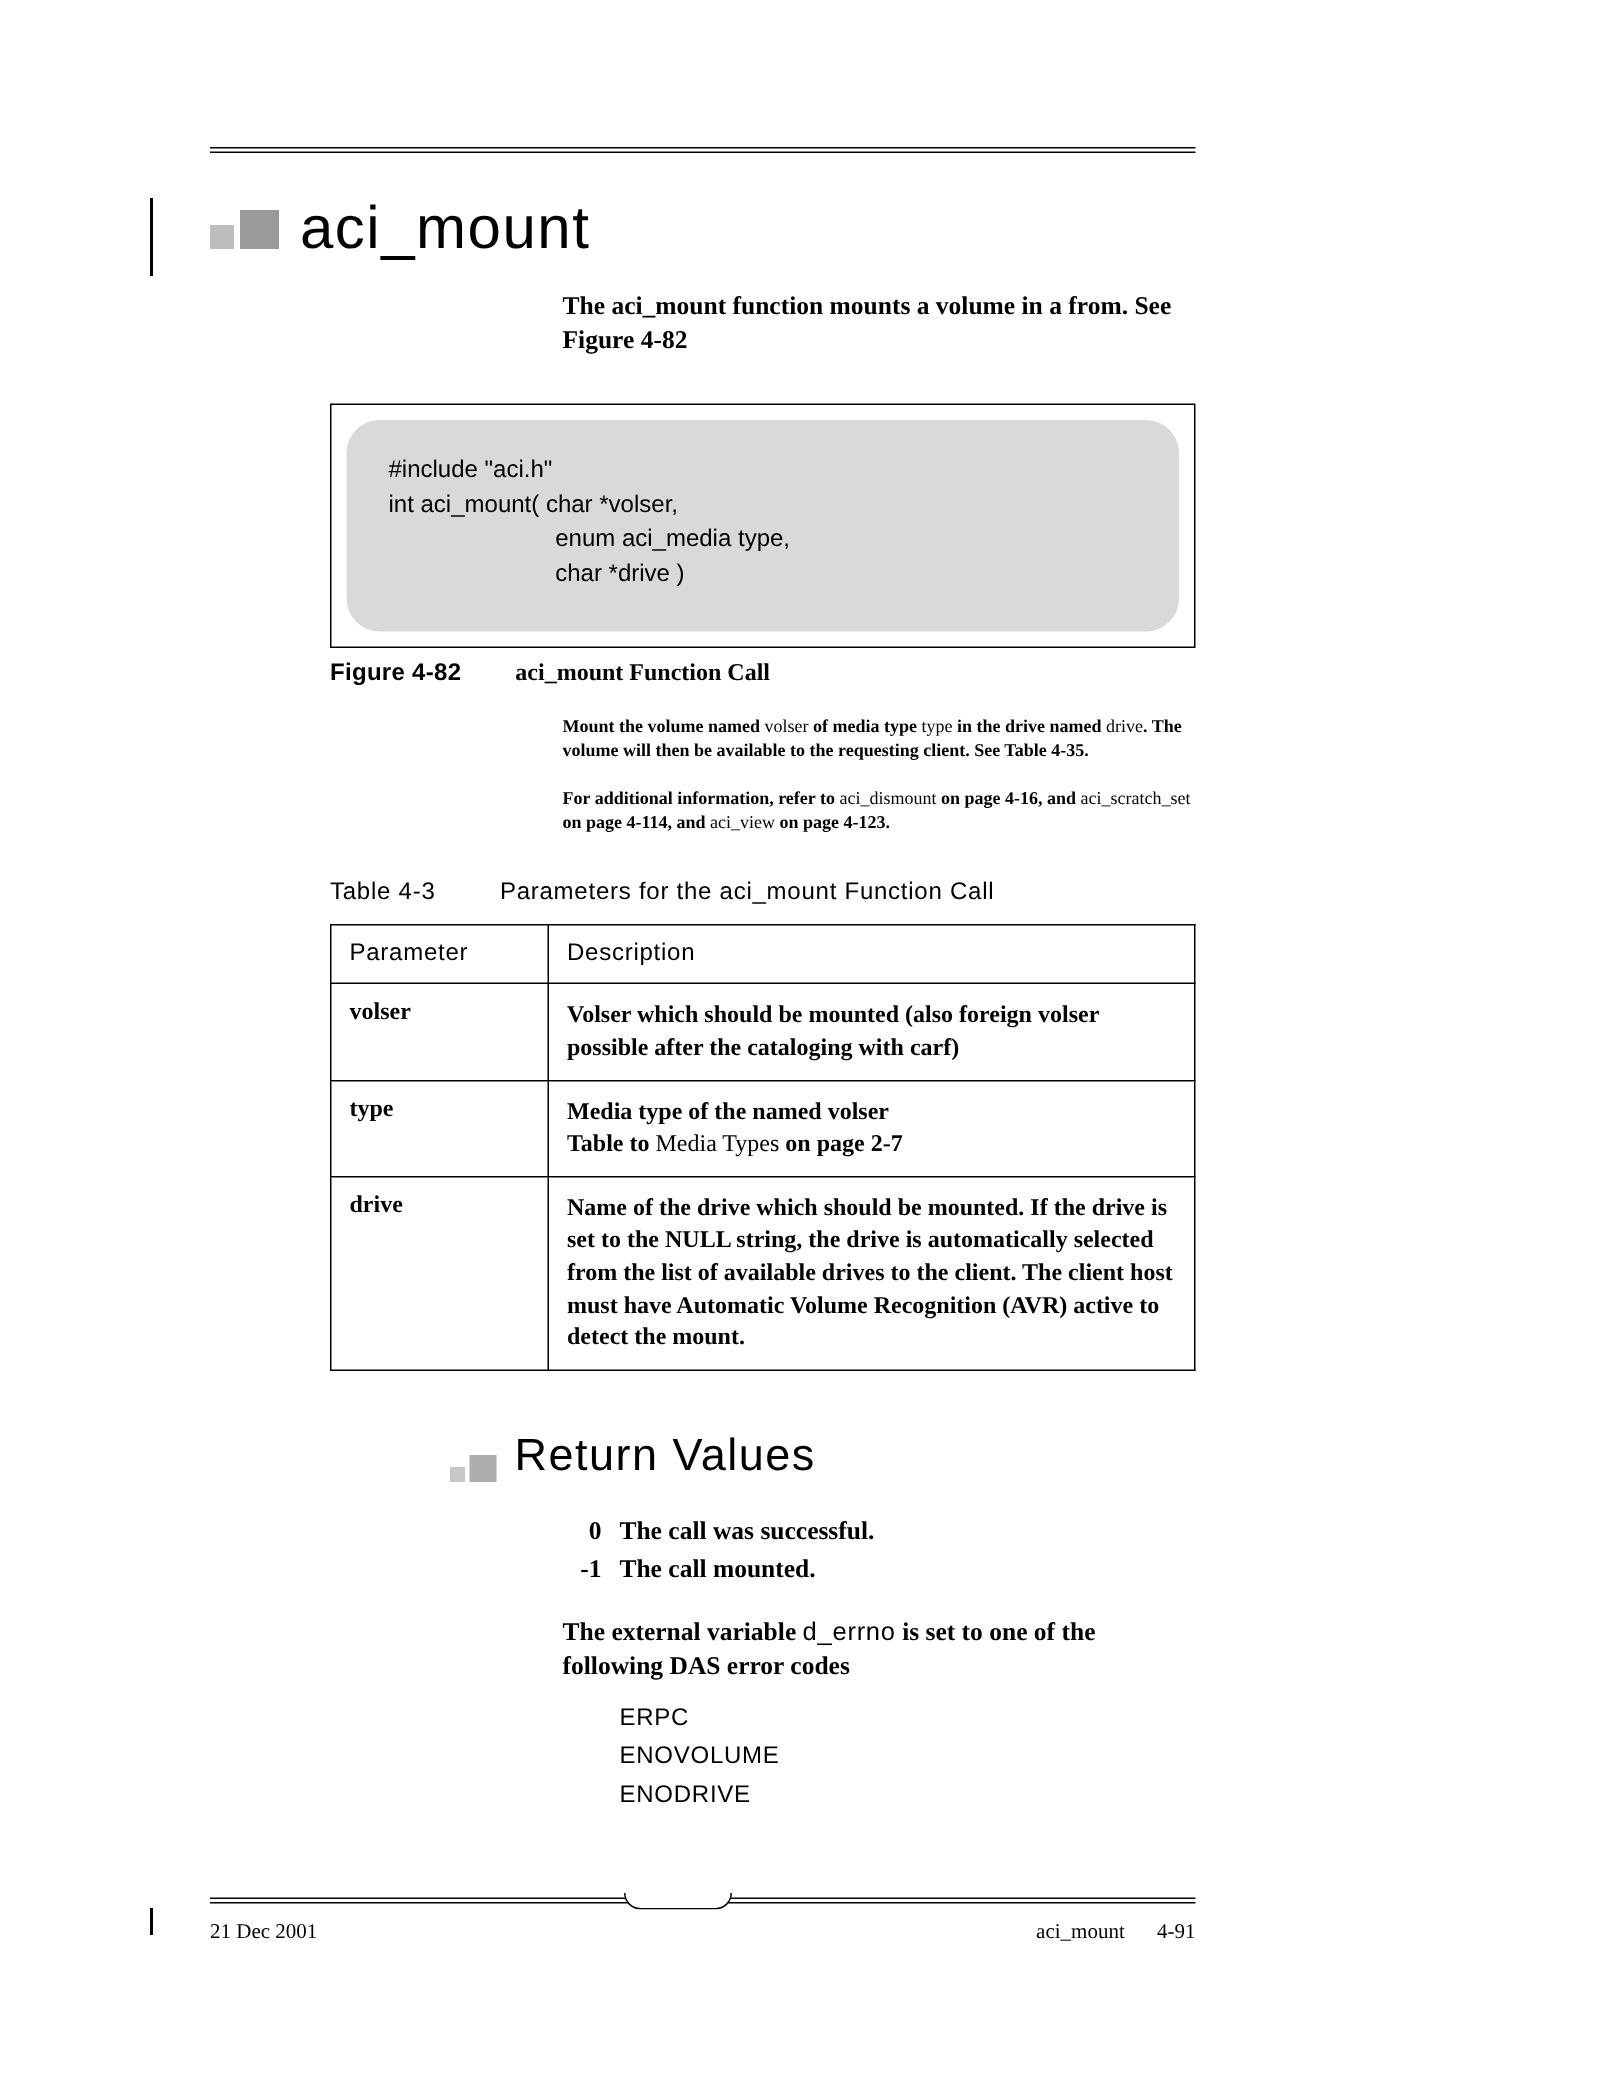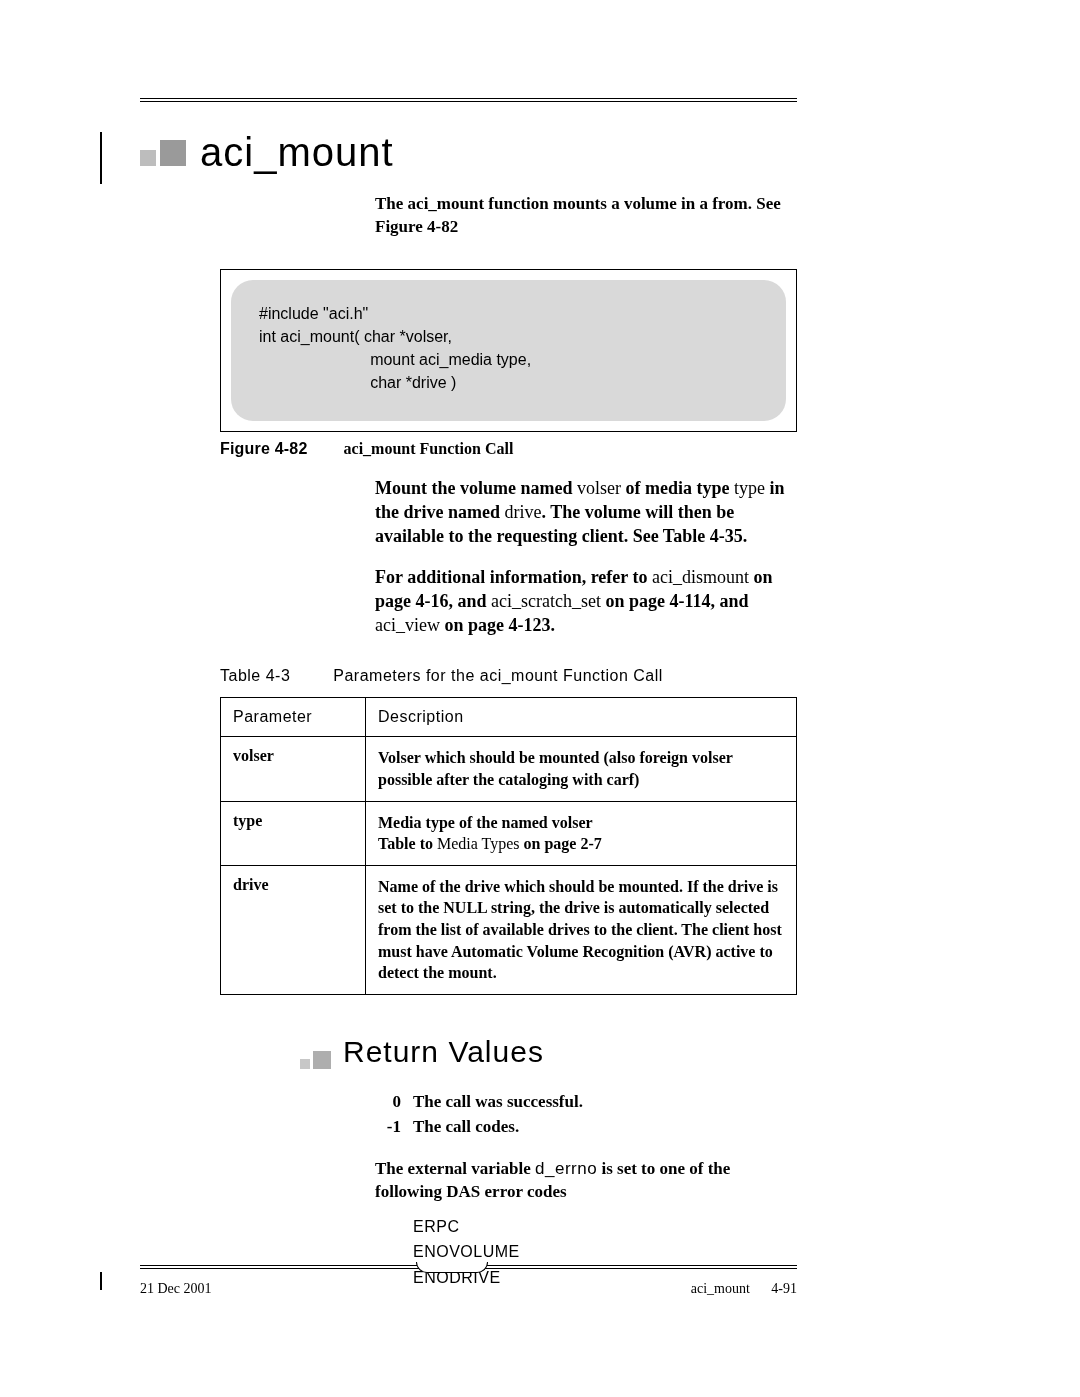--- a/index.html
+++ b/index.html
@@ -82,21 +82,21 @@
     white-space: pre;
   }
   .fig-caption {
     margin: 8px 0 18px 80px;
     font-size: 16px;
   }
   .fig-caption .lbl { font-weight: bold; font-family: Arial, Helvetica, sans-serif; margin-right: 32px; letter-spacing: .2px;}
   .fig-caption .txt { font-weight: bold; }
   .ref-para {
     margin: 0 0 16px 0;
-    font-size: 18px;
+    font-size: 12px;
     line-height: 1.35;
   }
   .ref-para .b { font-weight: bold; }
   .ref-para .tt, .tt { font-family: "Times New Roman", Times, serif; }
   .table-title {
     margin: 30px 0 12px 80px;
     font-family: Arial, Helvetica, sans-serif;
     font-size: 16px;
     letter-spacing: .5px;
   }
@@ -221,21 +221,21 @@
     <div class="body-indent">
       <p class="para-bold">
         <span>The aci_mount function mounts a volume in a from. See</span><br>
         <span>Figure 4-82</span>
       </p>
     </div>
 
     <div class="codebox-frame">
       <div class="codebox"><span>#include "aci.h"</span>
 <span>int aci_mount( char *volser,</span>
-<span>                         mount aci_media type,</span>
+<span>                         enum aci_media type,</span>
 <span>                         char *drive )</span></div>
     </div>
 
     <div class="fig-caption">
       <span class="lbl">Figure 4-82</span>
       <span class="txt">aci_mount Function Call</span>
     </div>
 
     <div class="body-indent">
       <p class="ref-para">
@@ -286,21 +286,21 @@
     </div>
 
     <div class="body-indent">
       <div class="rv-list">
         <div>
           <span class="code">0</span>
           <span>The call was successful.</span>
         </div>
         <div>
           <span class="code">-1</span>
-          <span>The call codes.</span>
+          <span>The call mounted.</span>
         </div>
       </div>
 
       <p class="para-bold" style="margin-top:14px;">
         <span>The external variable </span><span style="font-family:Arial,Helvetica,sans-serif; font-weight:400; letter-spacing:.5px;">d_errno</span><span>    is set to one of the following DAS error codes</span>
       </p>
 
       <div class="errno-list">
         <div>ERPC</div>
         <div>ENOVOLUME</div>

